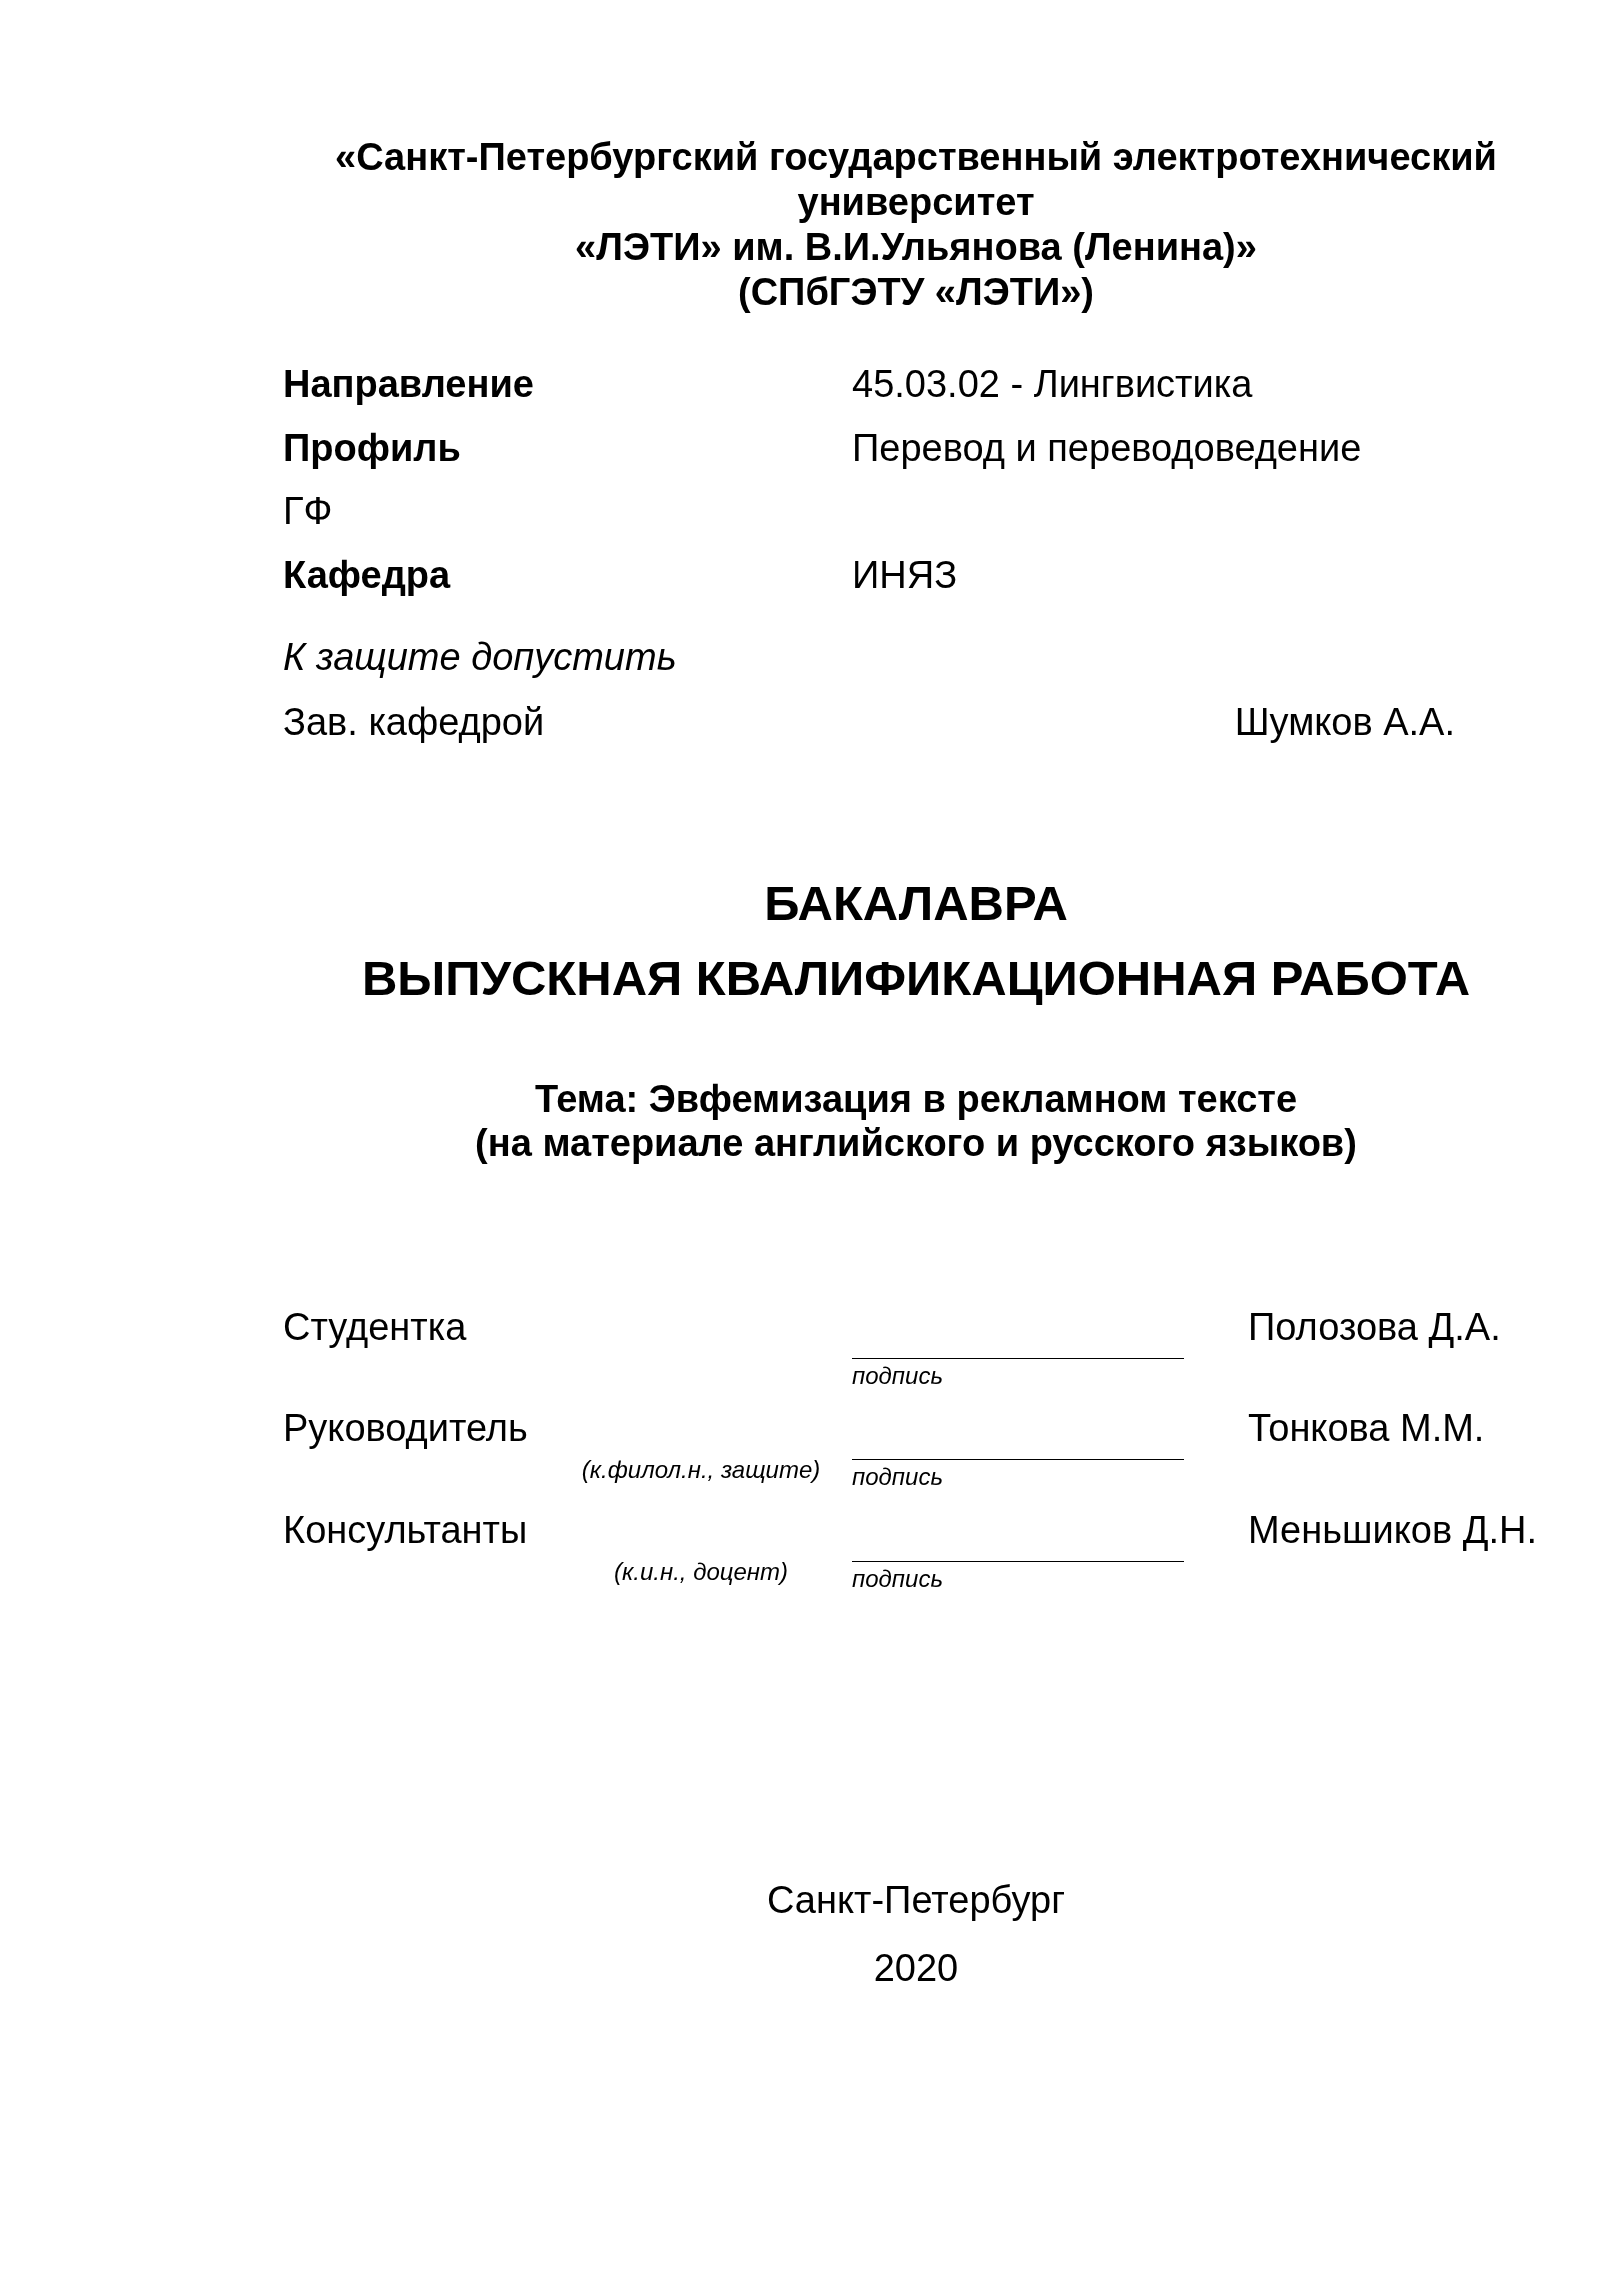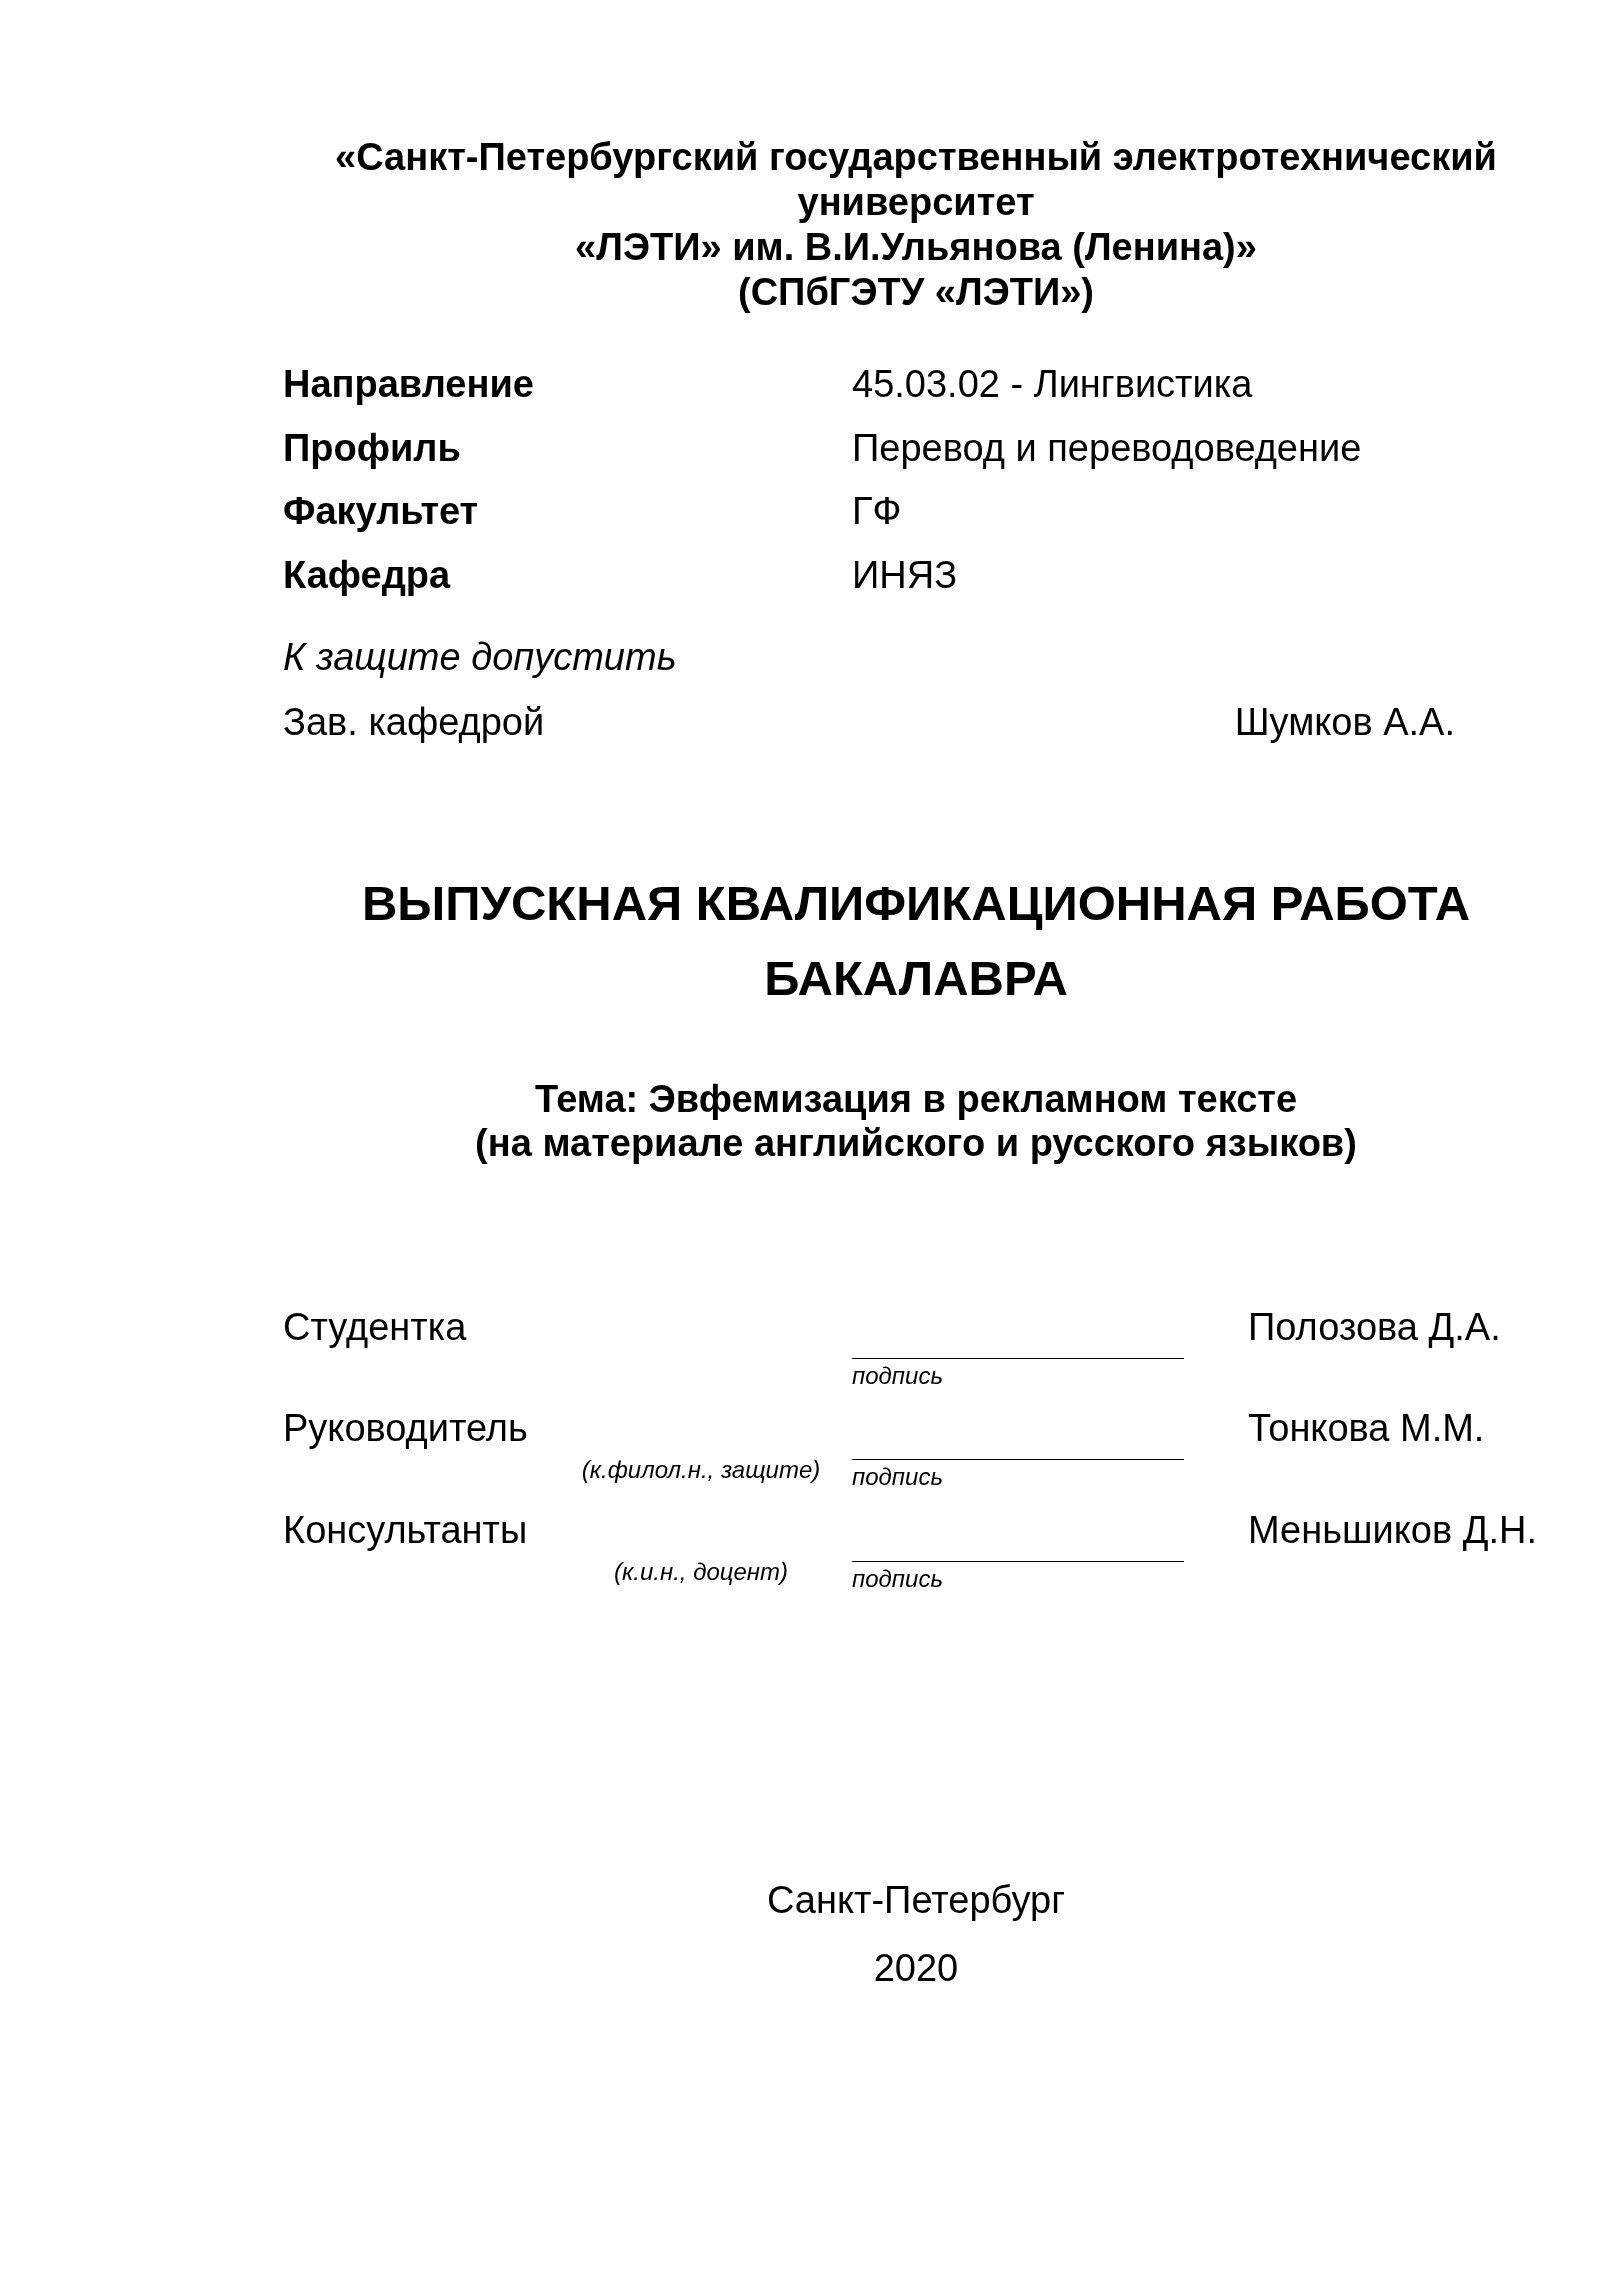--- a/index.html
+++ b/index.html
@@ -101,40 +101,39 @@
   <section class="info-table">
     <div class="info-row">
       <span class="info-label">Направление</span>
       <span class="info-value">45.03.02 - Лингвистика</span>
     </div>
     <div class="info-row">
       <span class="info-label">Профиль</span>
       <span class="info-value">Перевод и переводоведение</span>
     </div>
     <div class="info-row">
-      <span class="info-label">Факультет</span>
       <span class="info-value">ГФ</span>
     </div>
     <div class="info-row">
       <span class="info-label">Кафедра</span>
       <span class="info-value">ИНЯЗ</span>
     </div>
   </section>
 
   <section class="approval">
     <div class="permit">К защите допустить</div>
     <div class="head-row">
       <span>Зав. кафедрой</span>
       <span>Шумков А.А.</span>
     </div>
   </section>
 
   <section class="title-block">
+    <div>БАКАЛАВРА</div>
     <div>ВЫПУСКНАЯ КВАЛИФИКАЦИОННАЯ РАБОТА</div>
-    <div>БАКАЛАВРА</div>
   </section>
 
   <section class="topic-block">
     <div>Тема: Эвфемизация в рекламном тексте</div>
     <div>(на материале английского и русского языков)</div>
   </section>
 
   <section class="signatures">
 
     <div class="sig-row">

